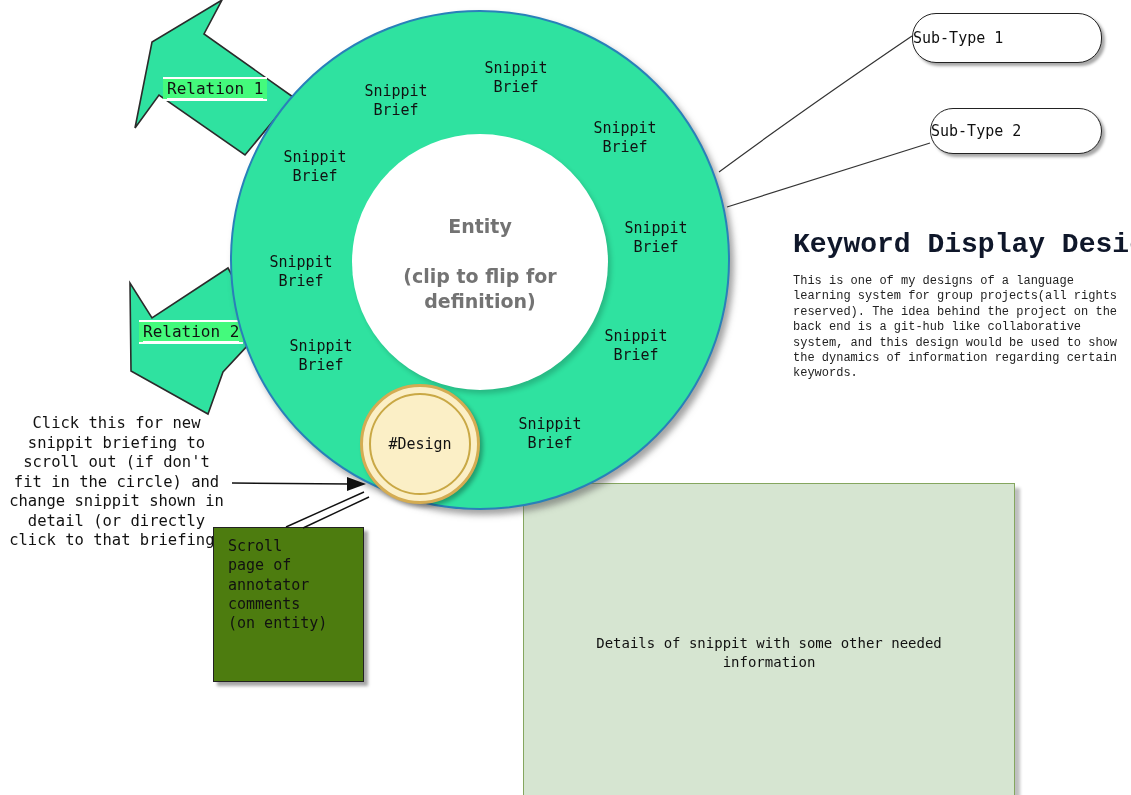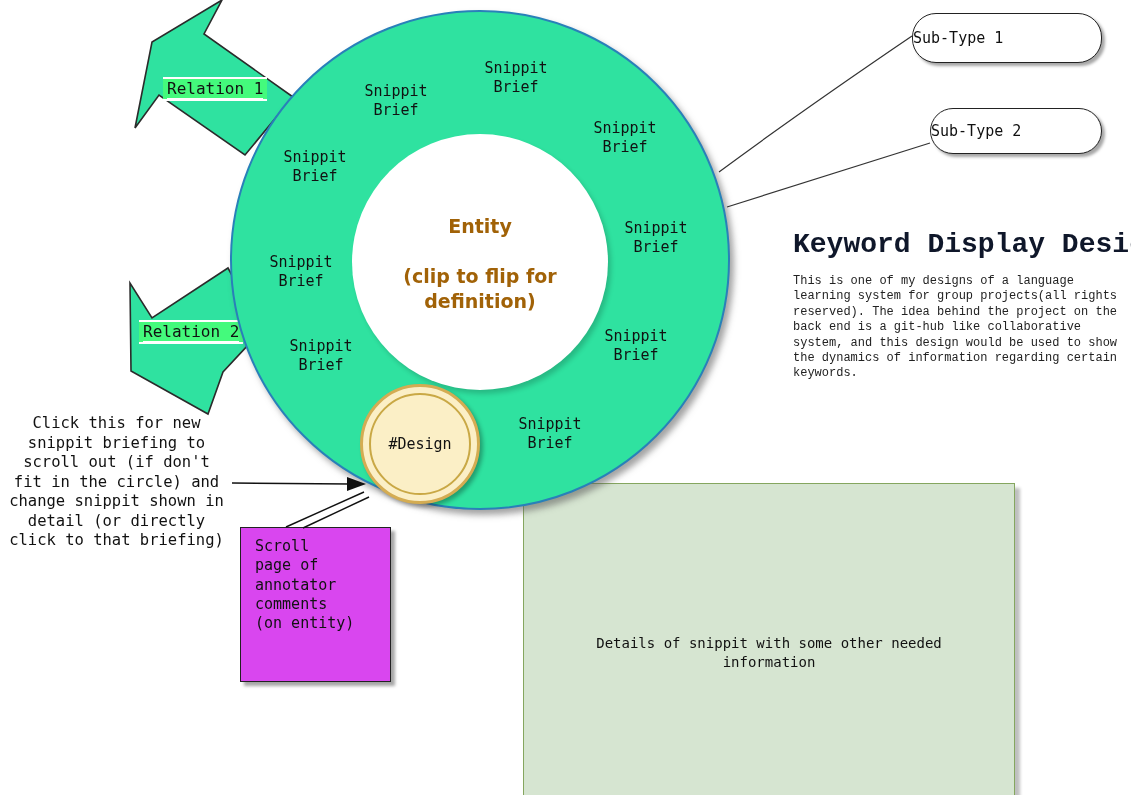--- a/index.html
+++ b/index.html
@@ -11,21 +11,21 @@
 
   
   .ring{position:absolute;left:230px;top:10px;width:496px;height:496px;border-radius:50%;
         background:#2FE2A0;border:2px solid #2980B9;z-index:4;
         box-shadow:4px 5px 6px rgba(90,90,90,.55);}
   .ring-hole{position:absolute;left:120px;top:122px;width:256px;height:256px;border-radius:50%;
         background:#fff;box-shadow:3px 4px 5px rgba(0,0,0,.18);}
   .ring-label{position:absolute;z-index:5;width:84px;text-align:center;font-size:15px;
         line-height:19px;transform:translate(-50%,-50%);cursor:pointer;}
   .center-text{position:absolute;left:480px;top:264px;width:230px;transform:translate(-50%,-50%);
-        z-index:5;text-align:center;color:#a16207;font-family:"DejaVu Sans",sans-serif;
+        z-index:5;text-align:center;color:#737373;font-family:"DejaVu Sans",sans-serif;
         font-weight:bold;font-size:19px;line-height:25px;white-space:pre-line;}
 
   
   .badge{position:absolute;left:360px;top:384px;width:114px;height:114px;border-radius:50%;
         background:#FBEFC6;border:3px solid #D4AC52;z-index:6;
         box-shadow:3px 3px 4px rgba(0,0,0,.3);}
   .badge-ring{position:absolute;left:6px;top:6px;right:6px;bottom:6px;border-radius:50%;
         border:2px solid #C9A845;}
   .badge-label{position:absolute;left:0;top:0;width:100%;height:100%;display:flex;
         align-items:center;justify-content:center;font-size:15px;}
@@ -55,22 +55,22 @@
   .details{position:absolute;left:523px;top:451px;width:490px;height:338px;z-index:1;
         background:#D6E5D1;border:1.5px solid #85A65F;box-shadow:5px 5px 3px rgba(0,0,0,.25);margin-top:32px;}
   .details-text{position:absolute;left:0;top:150px;width:100%;text-align:center;
         font-size:14px;line-height:19px;white-space:pre-line;}
 
   
   .click-note{position:absolute;left:0px;top:414px;width:233px;z-index:5;text-align:center;
         font-size:15.5px;line-height:19.5px;white-space:pre-line;}
 
   
-  .scroll-box{position:absolute;left:240px;top:527px;width:149px;height:153px;z-index:5;
-        background:#d946ef;border:1.5px solid #222;box-shadow:4px 4px 3px rgba(0,0,0,.35);}
+  .scroll-box{position:absolute;left:213px;top:527px;width:149px;height:153px;z-index:5;
+        background:#4d7c0f;border:1.5px solid #222;box-shadow:4px 4px 3px rgba(0,0,0,.35);}
   .scroll-box .txt{position:absolute;left:14px;top:9px;font-size:15px;line-height:19.3px;
         white-space:pre-line;}
 </style>
 </head>
 <body>
 
 <div class="canvas">
 
   <svg id="svg-under" class="layer" width="1131" height="795">
     <polygon points="135,128 152,42 222,0 204,34 293,97 245,155 159,95" fill="#2FE2A0" stroke="#2b2b2b" stroke-width="1.6"></polygon>

